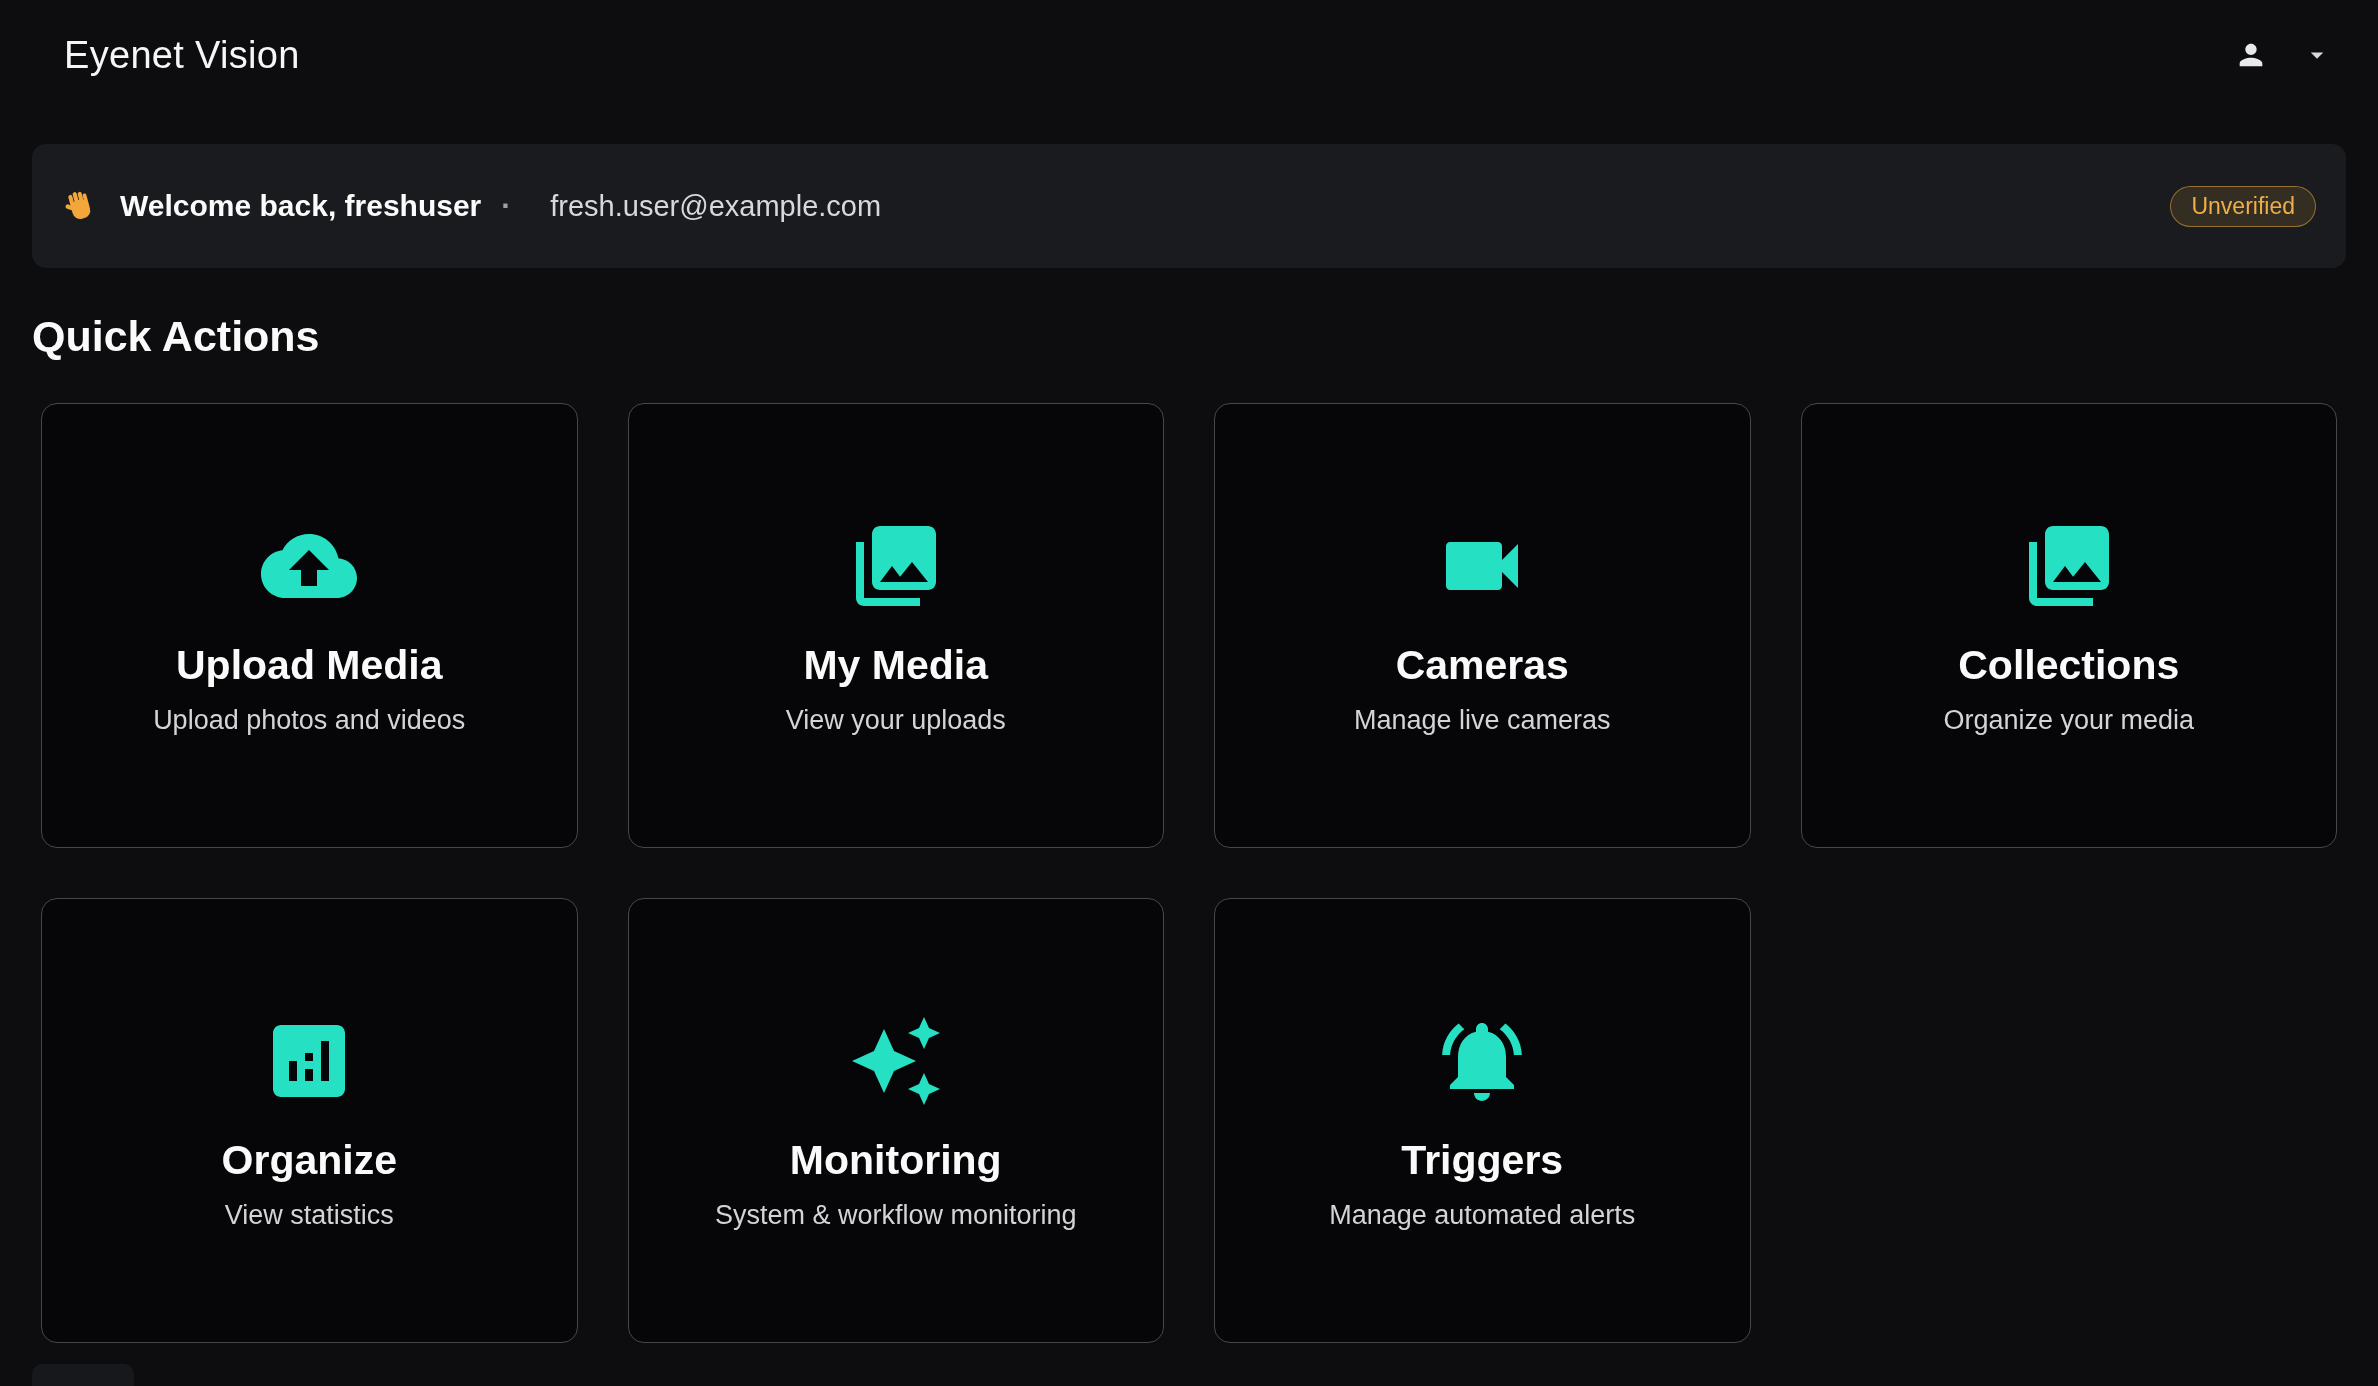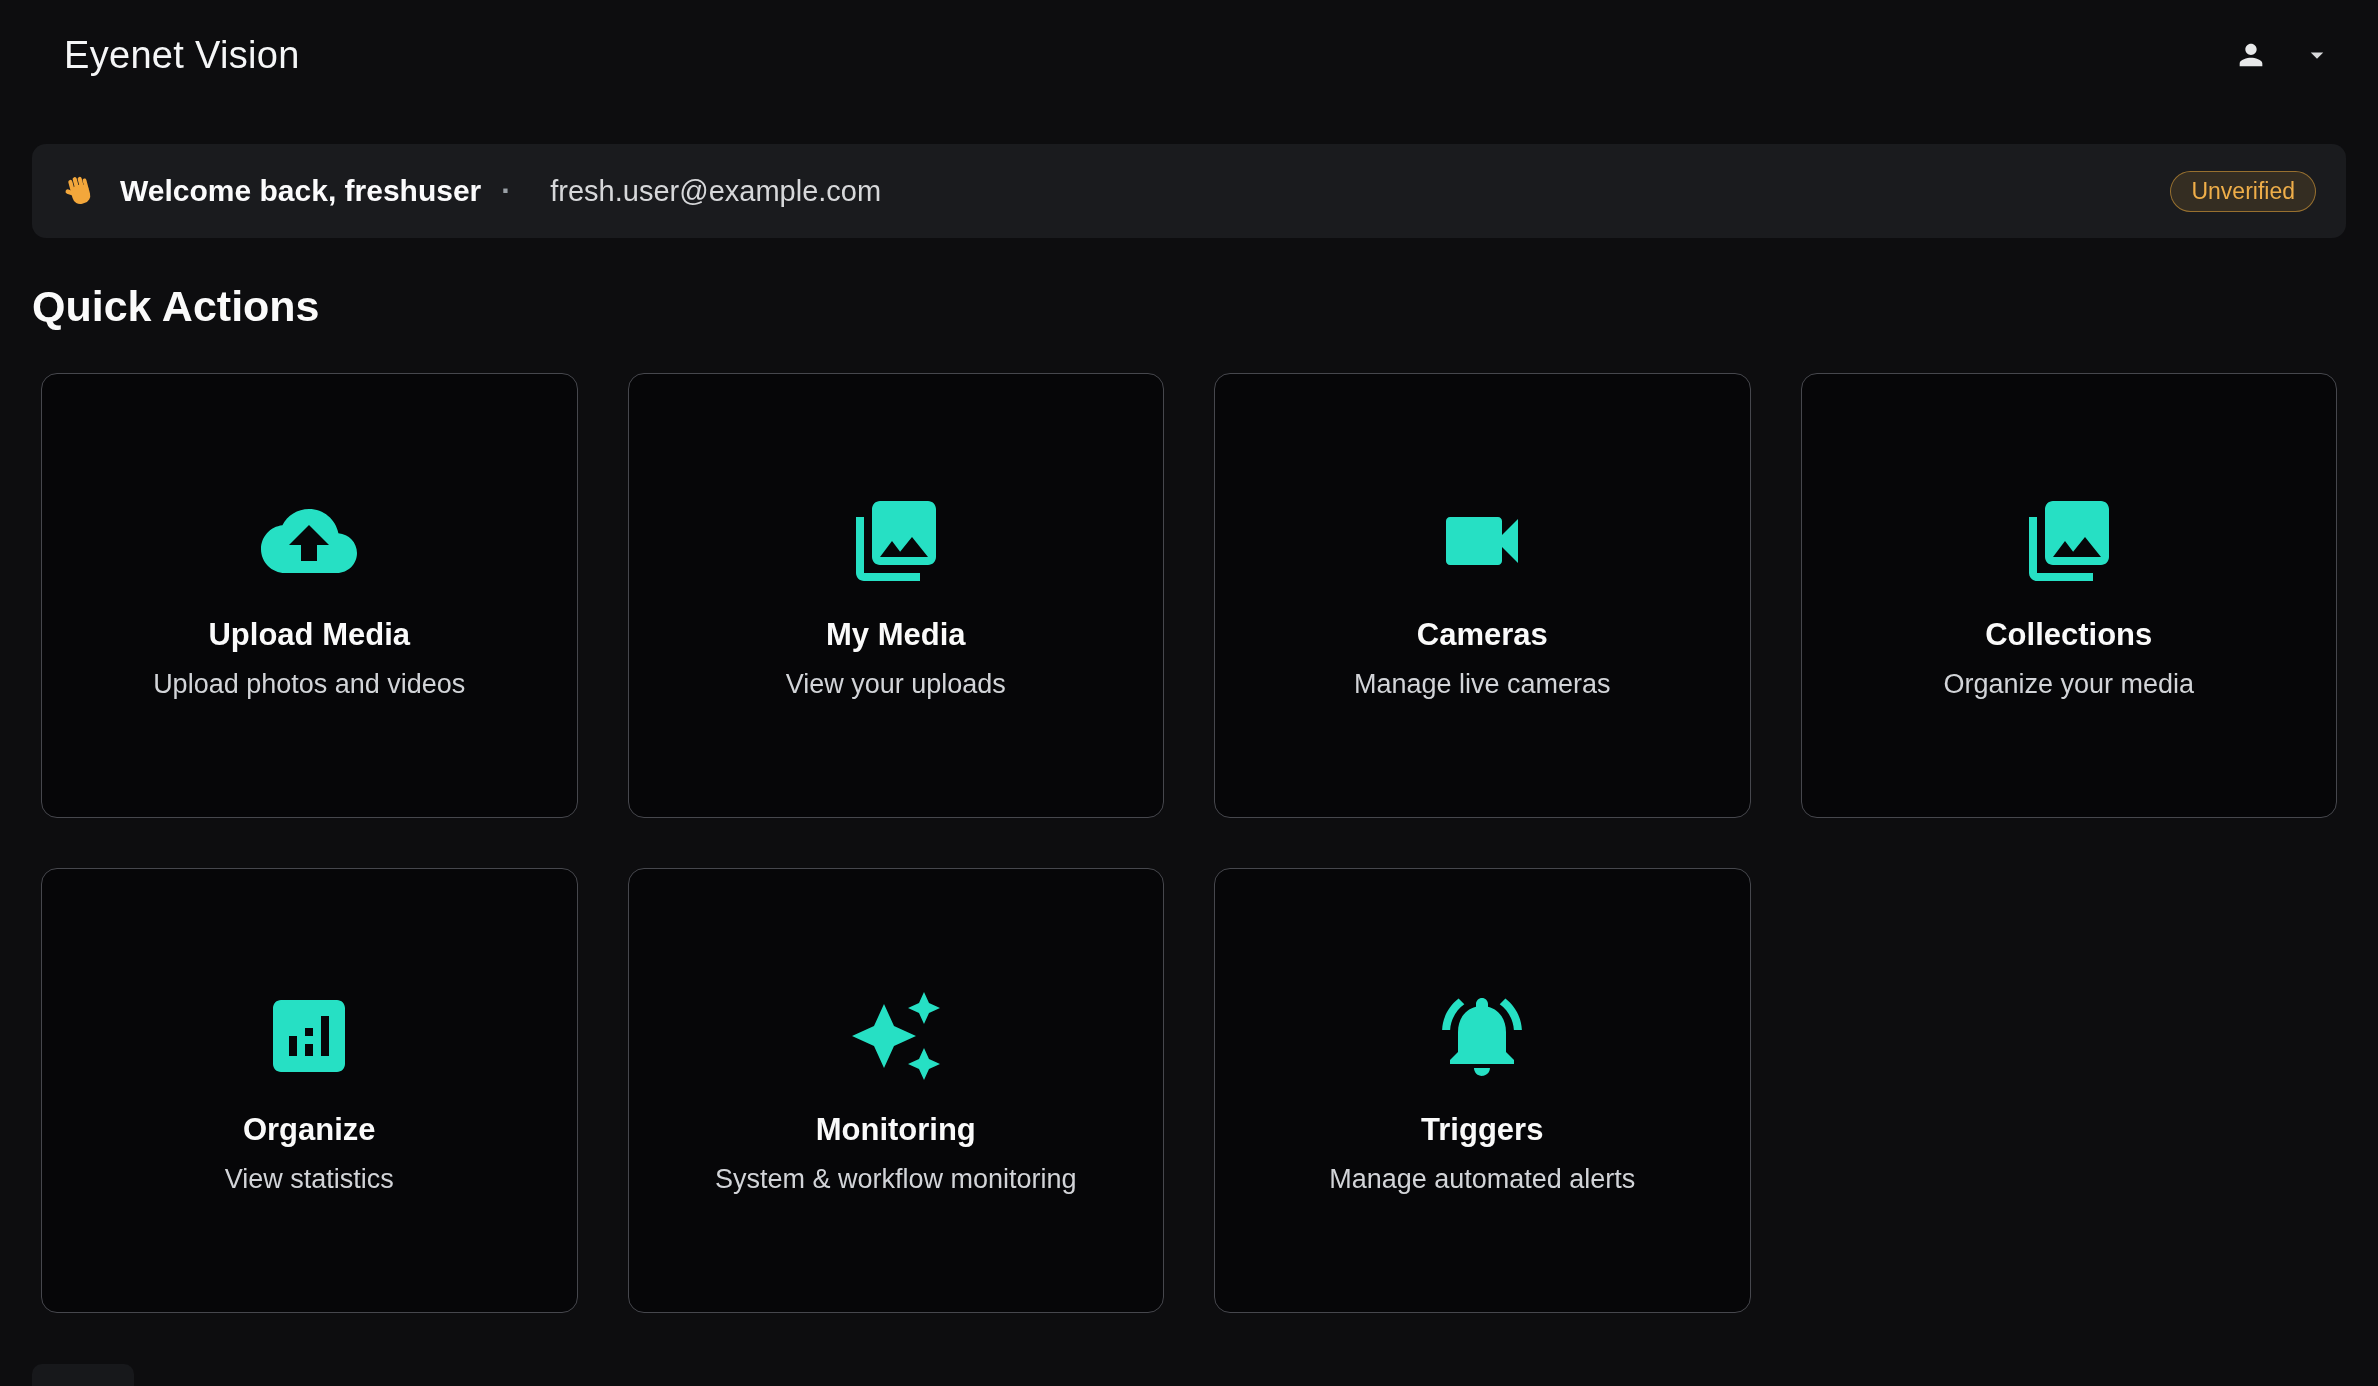--- a/index.html
+++ b/index.html
@@ -37,21 +37,21 @@
   .user-menu{
     display:flex;
     align-items:center;
     gap:34px;
     cursor:pointer;
   }
   .user-menu svg{display:block;}
   
   .banner{
     margin:34px 32px 0;
-    height:94px;
+    height:124px;
     background:var(--banner-bg);
     border-radius:14px;
     display:flex;
     align-items:center;
     padding:0 30px;
     gap:20px;
   }
   .wave{flex:0 0 auto;display:flex;align-items:center;}
   .greeting{font-size:30px;font-weight:700;color:#fbfbfc;}
   .separator{font-size:30px;font-weight:700;color:#9aa0a6;}
@@ -96,21 +96,21 @@
   .card-icon{
     color:var(--accent);
     height:100px;
     display:flex;
     align-items:center;
     justify-content:center;
   }
   .card-icon svg{width:96px;height:96px;fill:currentColor;display:block;}
   .card-title{
     margin-top:26px;
-    font-size:31px;
+    font-size:41px;
     font-weight:700;
     color:#fafafa;
   }
   .card-subtitle{
     margin-top:16px;
     font-size:27px;
     color:#d2d4d8;
   }
   
   .partial-bottom{

